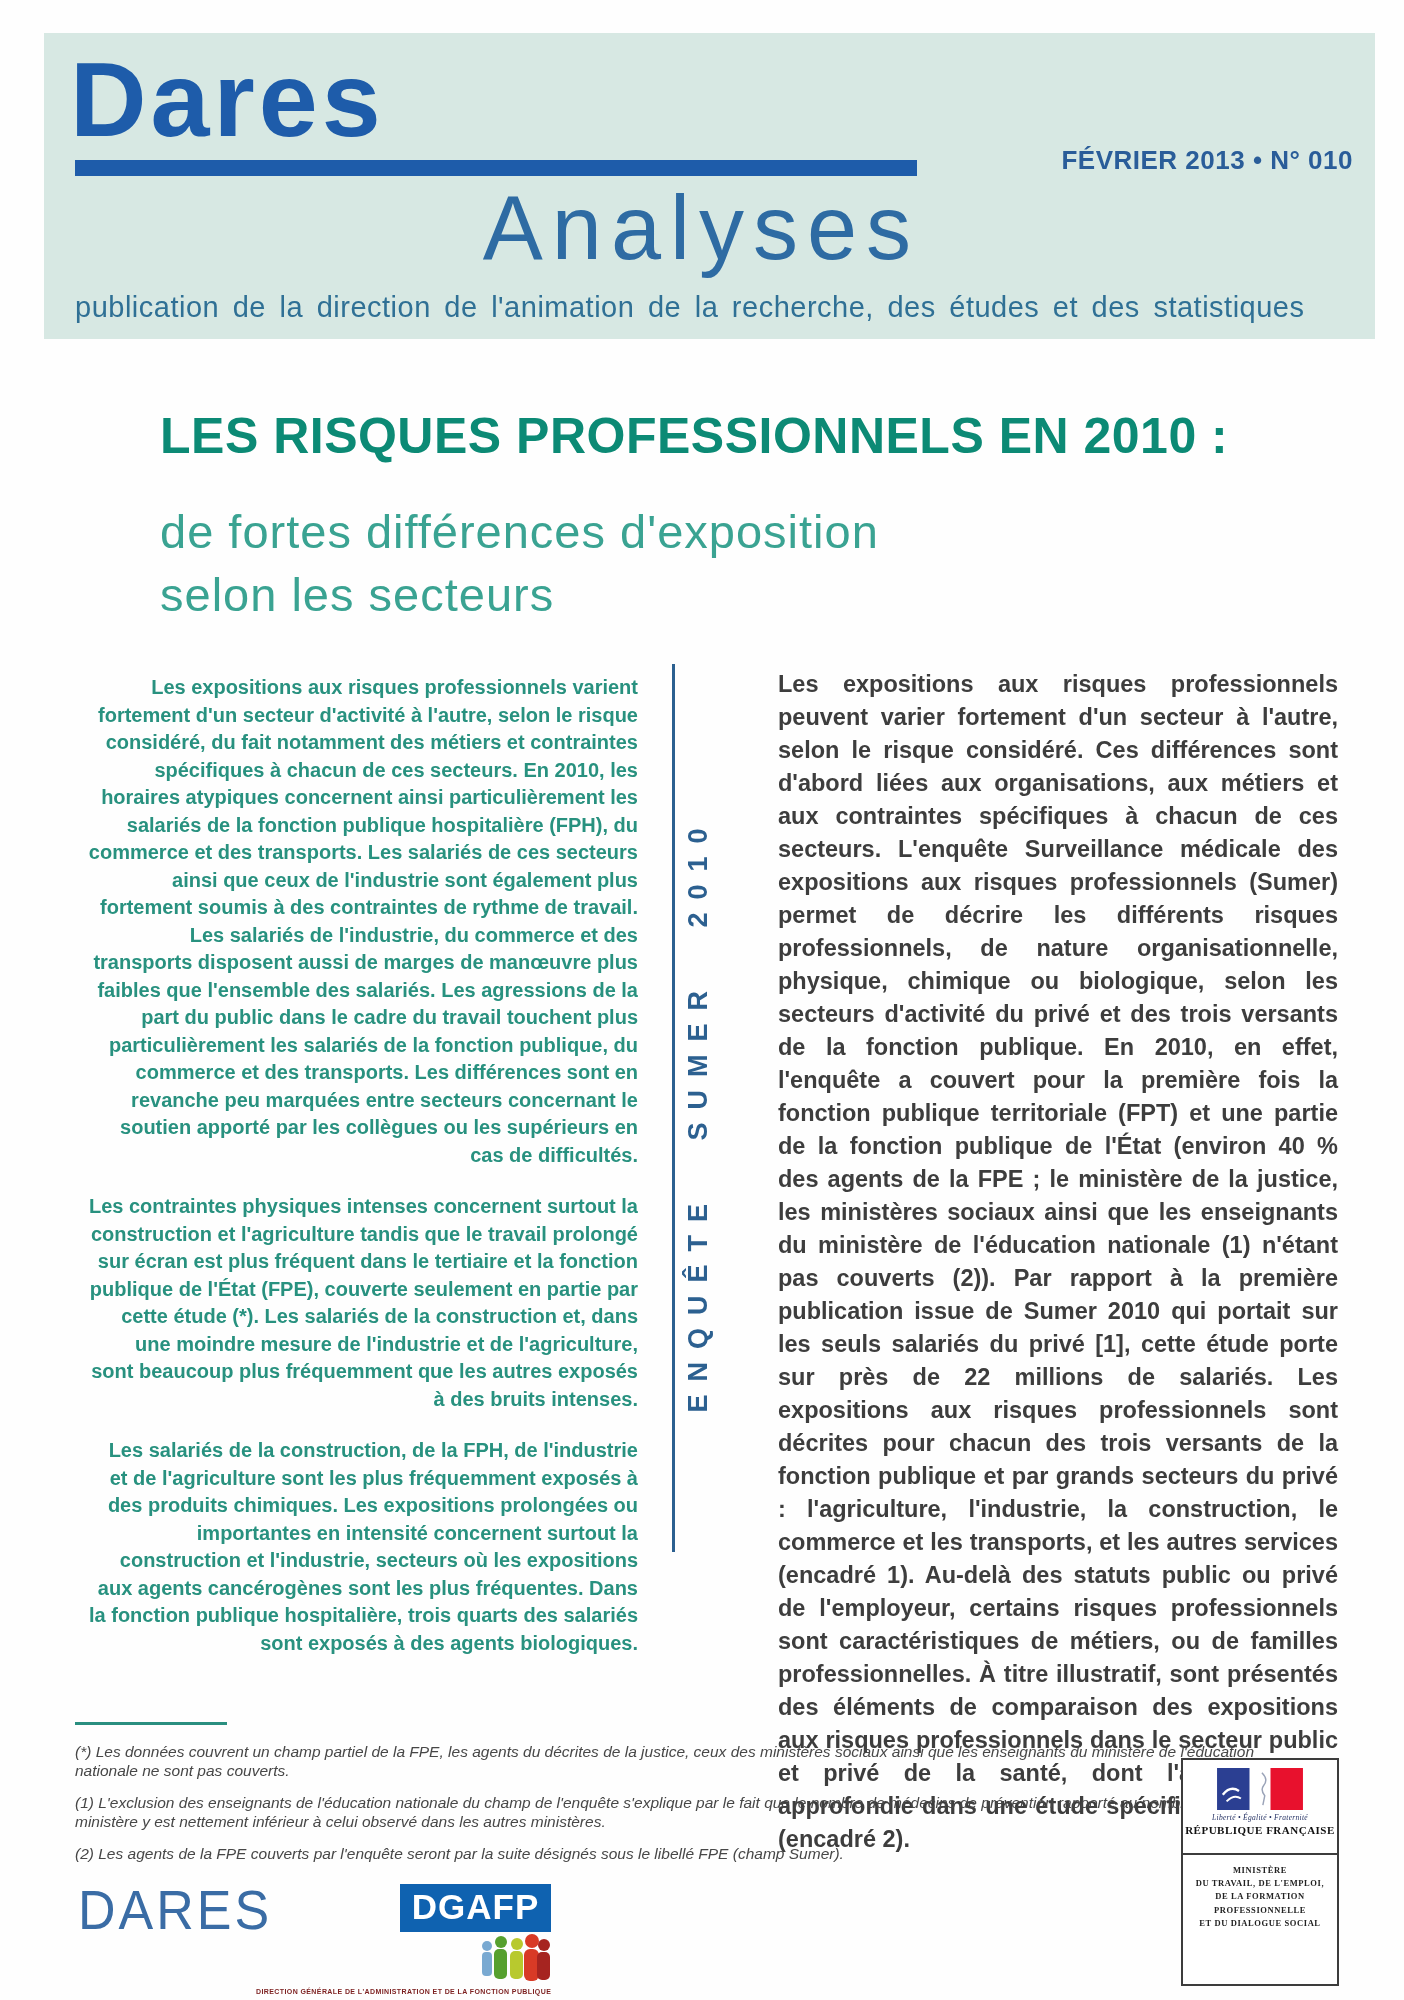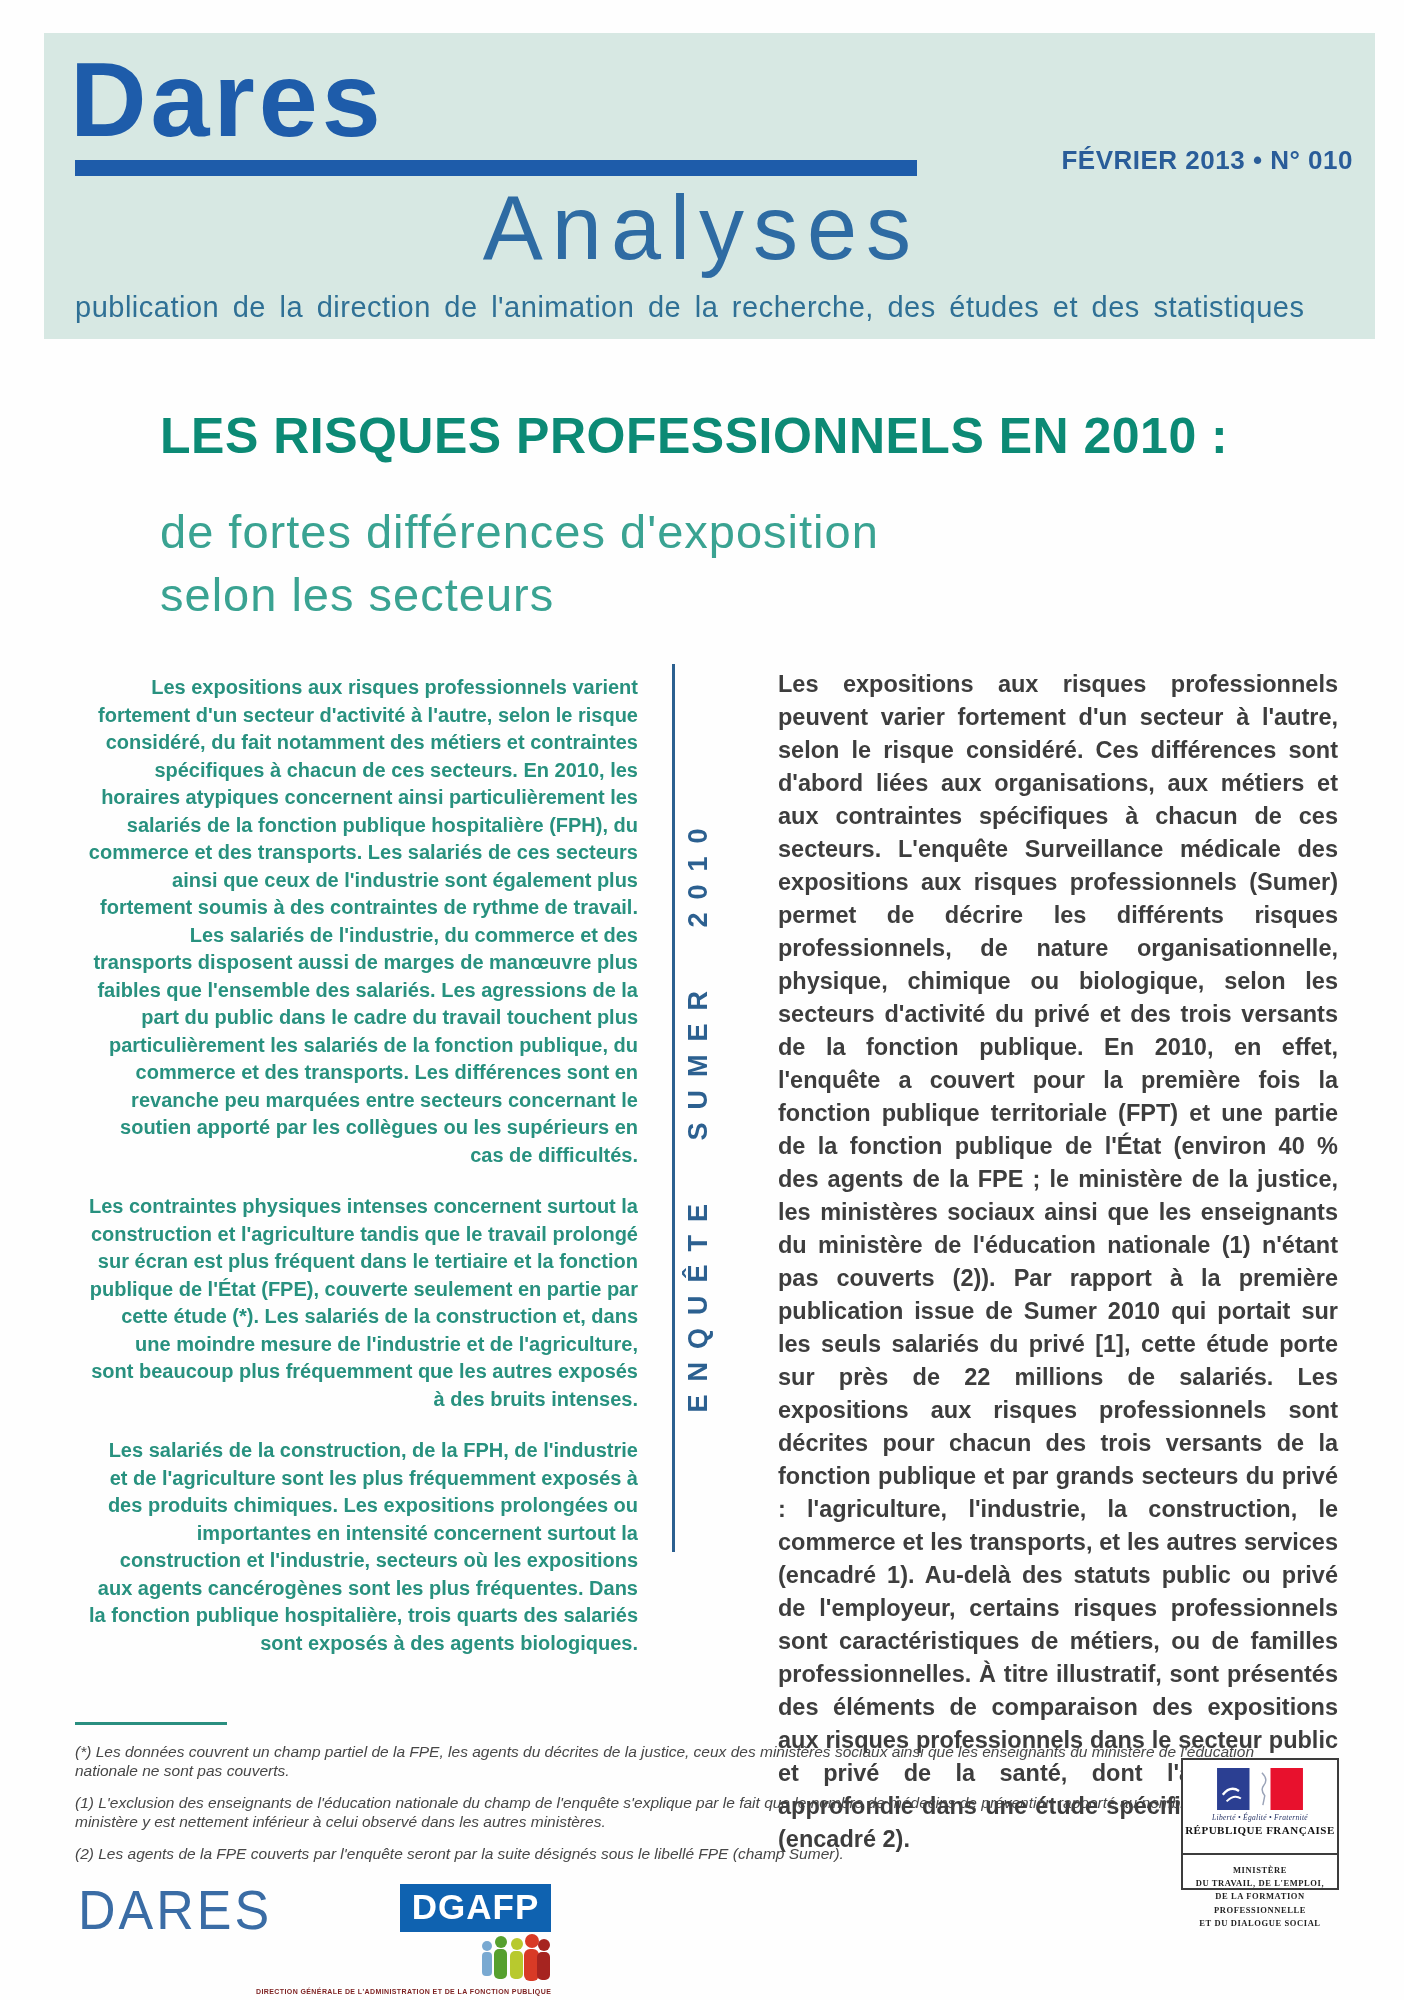--- a/index.html
+++ b/index.html
@@ -48,21 +48,21 @@
   #dares-footer-logo{position:absolute;left:78px;top:1880px;font-size:52px;font-weight:300;
                      color:#3a6ca5;letter-spacing:3px;transform:scaleY(1.05);}
   #dgafp{position:absolute;left:256px;top:1884px;}
   #dgafp-row{display:flex;align-items:flex-end;flex-direction:column;}
   #dgafp-box{background:#0f62b0;color:#ffffff;font-size:35px;font-weight:bold;
              padding:3px 12px 5px 12px;letter-spacing:1px;}
   #dgafp-people{margin-left:3px;}
   #dgafp-caption{margin-top:2px;font-size:7px;font-weight:bold;color:#7c1f1f;
                  letter-spacing:0.4px;white-space:nowrap;}
 
-  #republique{position:absolute;left:1181px;top:1758px;width:158px;height:132px;
+  #republique{position:absolute;left:1181px;top:1758px;width:158px;height:228px;
               border:2px solid #3c3c3c;background:#ffffff;box-sizing:border-box;
               font-family:"Liberation Serif", serif;text-align:center;}
   #republique-top{height:95px;border-bottom:2px solid #3c3c3c;padding-top:8px;box-sizing:border-box;}
   #flag{margin:0 auto 3px auto;display:block;}
   #motto{font-size:7.5px;font-style:italic;color:#1d2a5e;letter-spacing:0.3px;}
   #republique-name{font-size:11px;font-weight:bold;color:#111111;letter-spacing:0.5px;margin-top:2px;}
   #ministry{padding-top:9px;font-size:8.5px;font-weight:bold;color:#222222;
             letter-spacing:0.6px;line-height:1.55;white-space:pre-line;}
 </style>
 </head>

